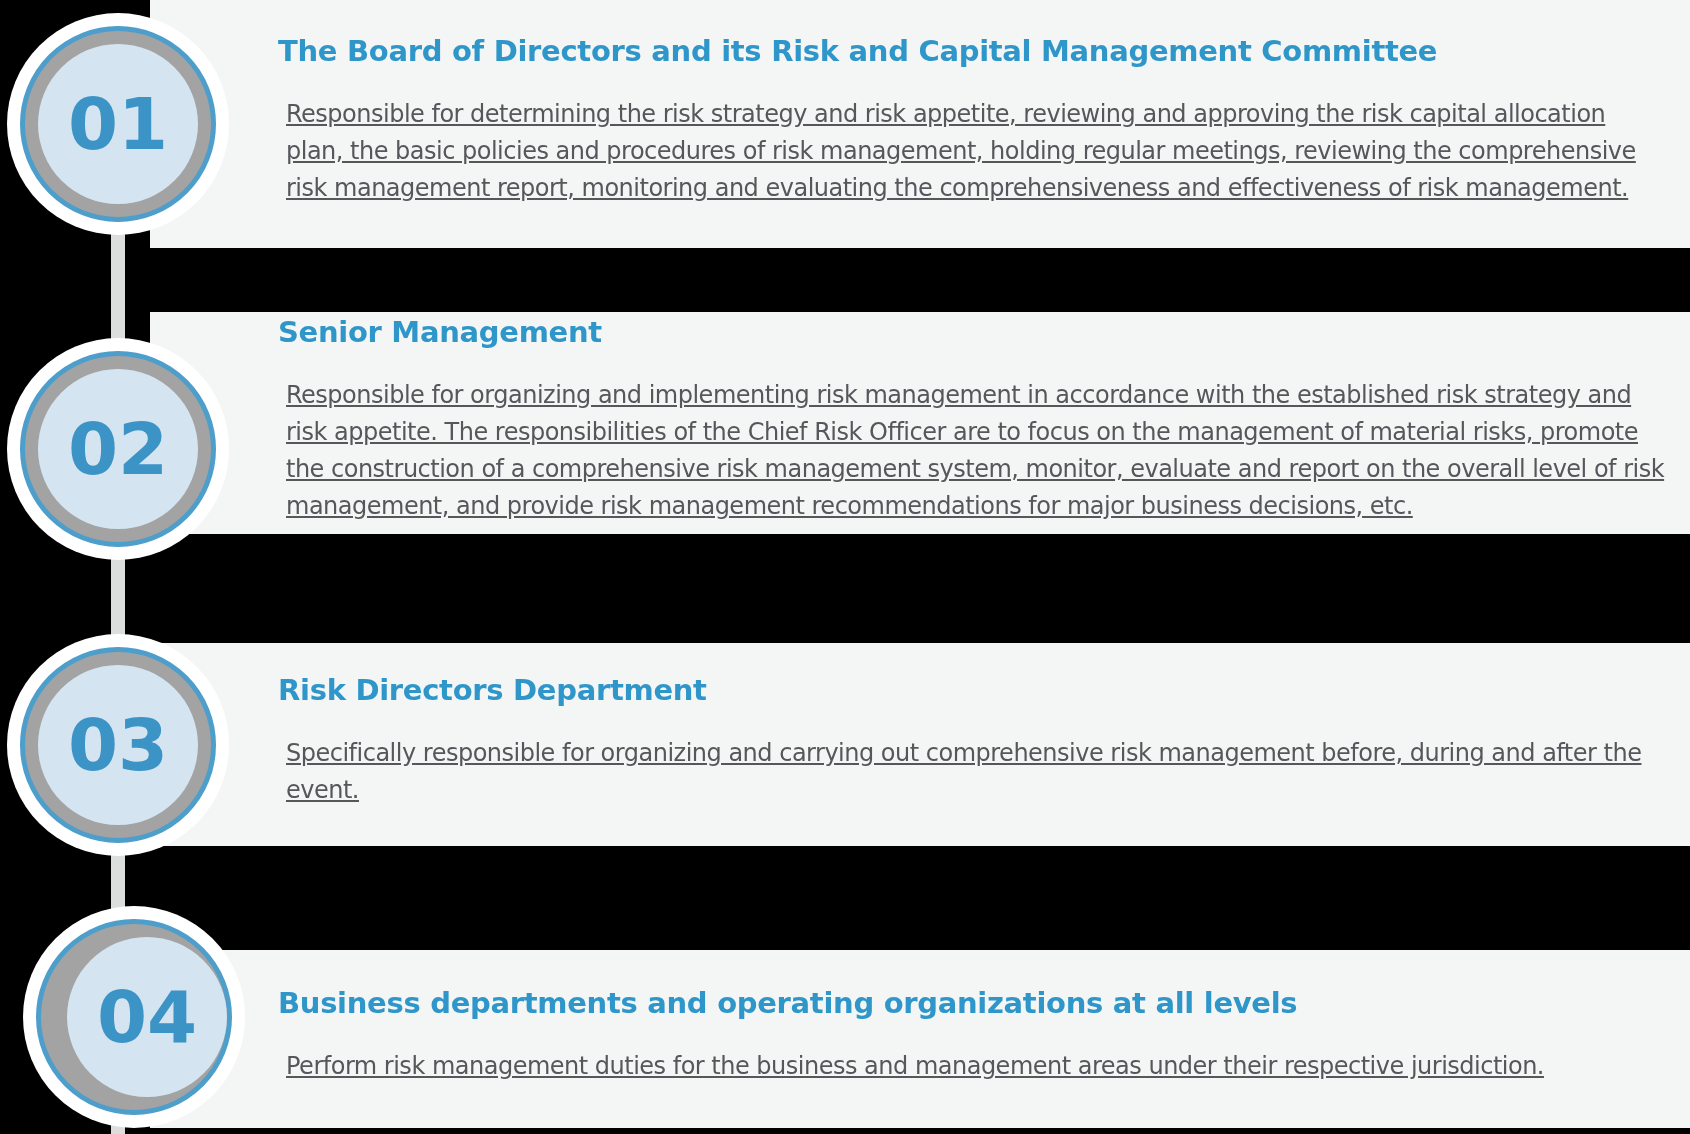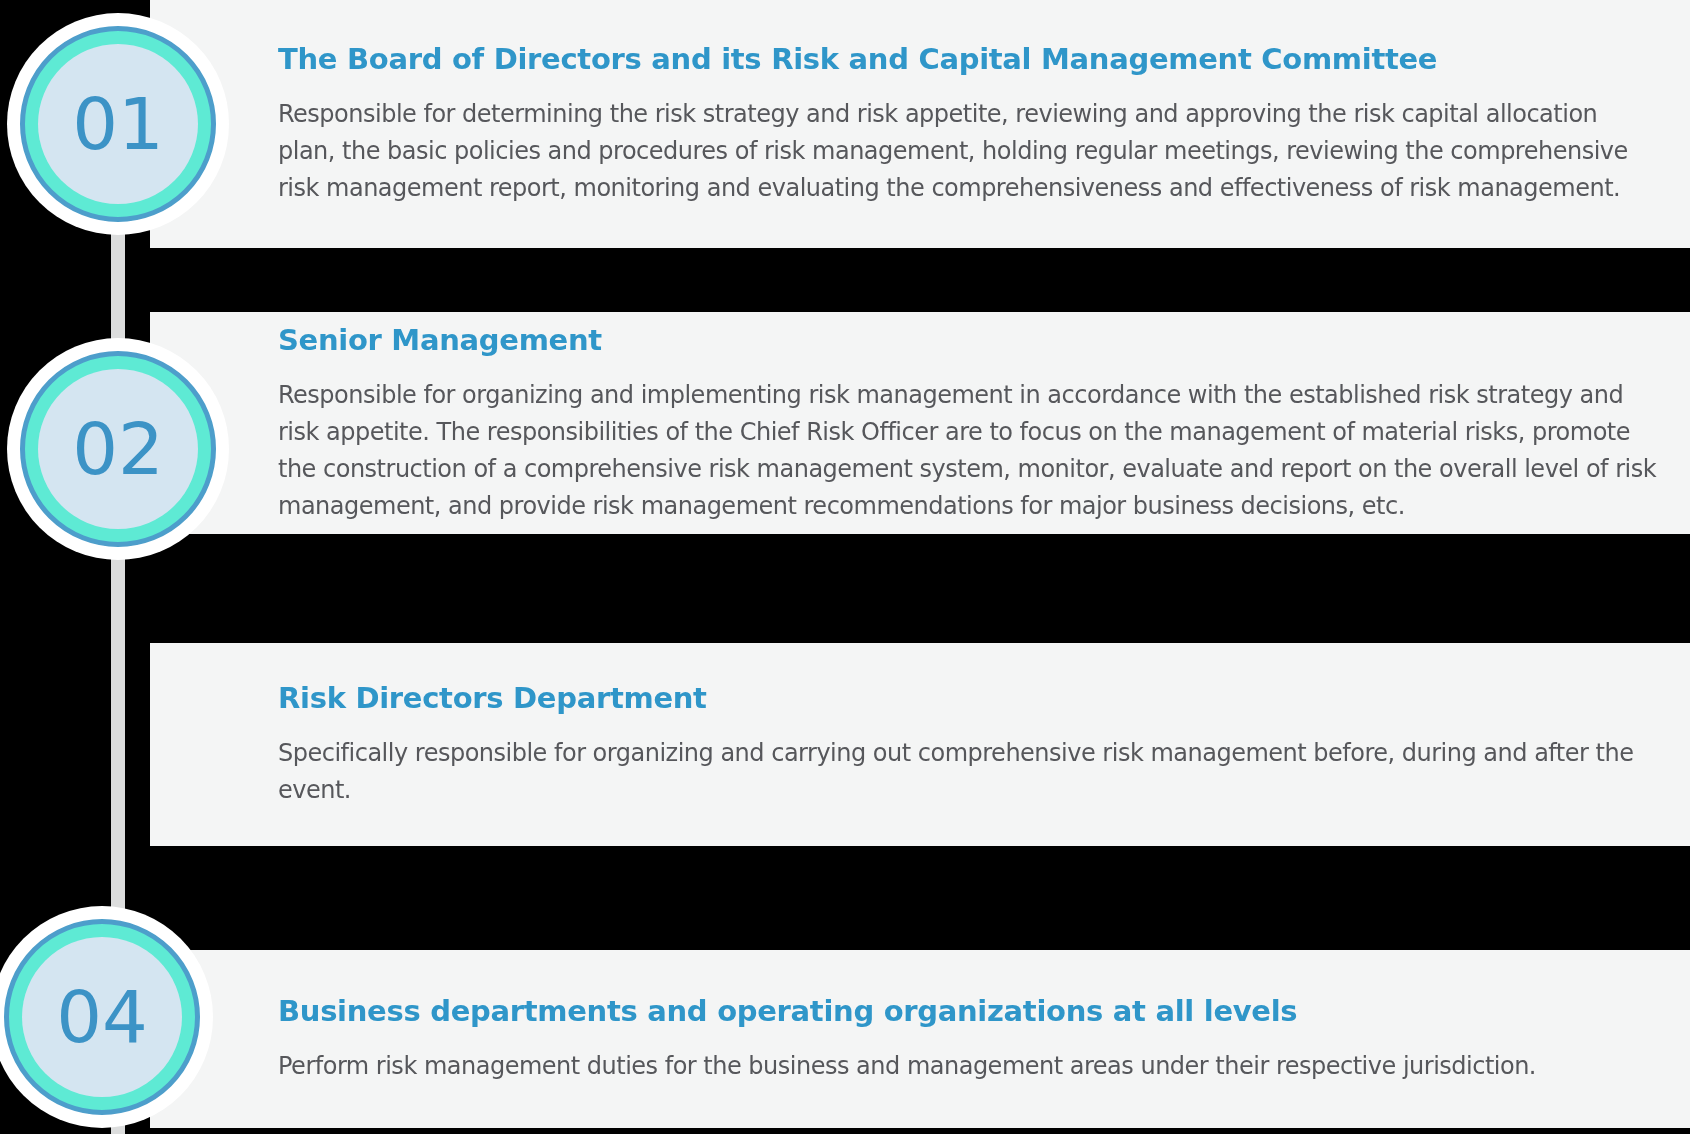--- a/index.html
+++ b/index.html
@@ -47,45 +47,47 @@
   .card-title {
     margin: 0 0 19px 0;
     font-size: 29px;
     line-height: 36px;
     font-weight: bold;
     letter-spacing: -0.3px;
     color: #2f96c9;
     white-space: nowrap;
   }
   .card-body {
-    margin: 0;
+    margin: 8px;
     font-size: 24px;
     line-height: 37px;
     letter-spacing: -0.5px;
     color: #56575b;
     white-space: nowrap;
+    text-decoration: underline;
   }
 
   
   .node {
     position: absolute;
     width: 186px;
     height: 186px;
     border: 5px solid #4d9ecb;
     border-radius: 50%;
-    background: #5eead4;
+    background: #a3a3a3;
     box-shadow: 0 0 0 13px #ffffff;
     display: flex;
     align-items: center;
     justify-content: center;
+    font-weight: bold;
   }
   .node-1 { left: 20px; top: 26px; }
   .node-2 { left: 20px; top: 351px; }
   .node-3 { left: 20px; top: 647px; }
-  .node-4 { left: 4px; top: 919px; }
+  .node-4 { left: 36px; top: 919px; justify-content: flex-end; }
 
   .node-fill {
     width: 160px;
     height: 160px;
     border-radius: 50%;
     background: #d4e5f1;
     display: flex;
     align-items: center;
     justify-content: center;
   }
@@ -127,20 +129,25 @@
       <span class="node-num">01</span>
     </div>
   </div>
 
   <div class="node node-2">
     <div class="node-fill">
       <span class="node-num">02</span>
     </div>
   </div>
 
+  <div class="node node-3">
+    <div class="node-fill">
+      <span class="node-num">03</span>
+    </div>
+  </div>
 
   <div class="node node-4">
     <div class="node-fill">
       <span class="node-num">04</span>
     </div>
   </div>
 
 </div>
 
 </body></html>

